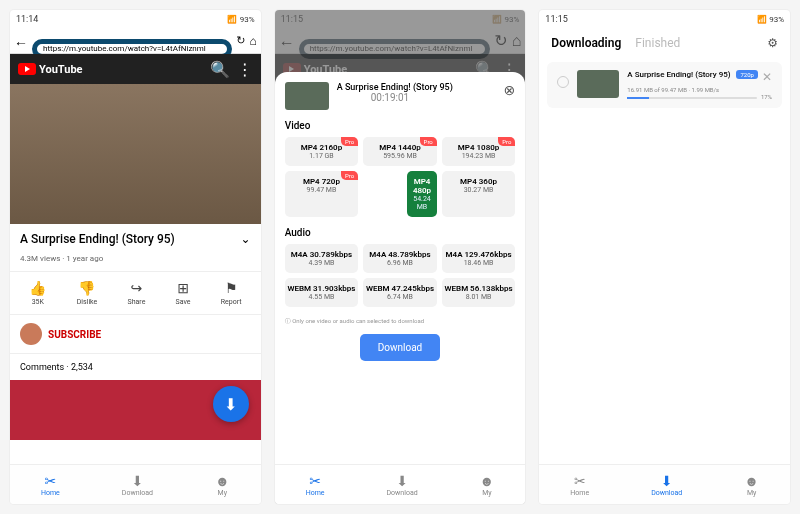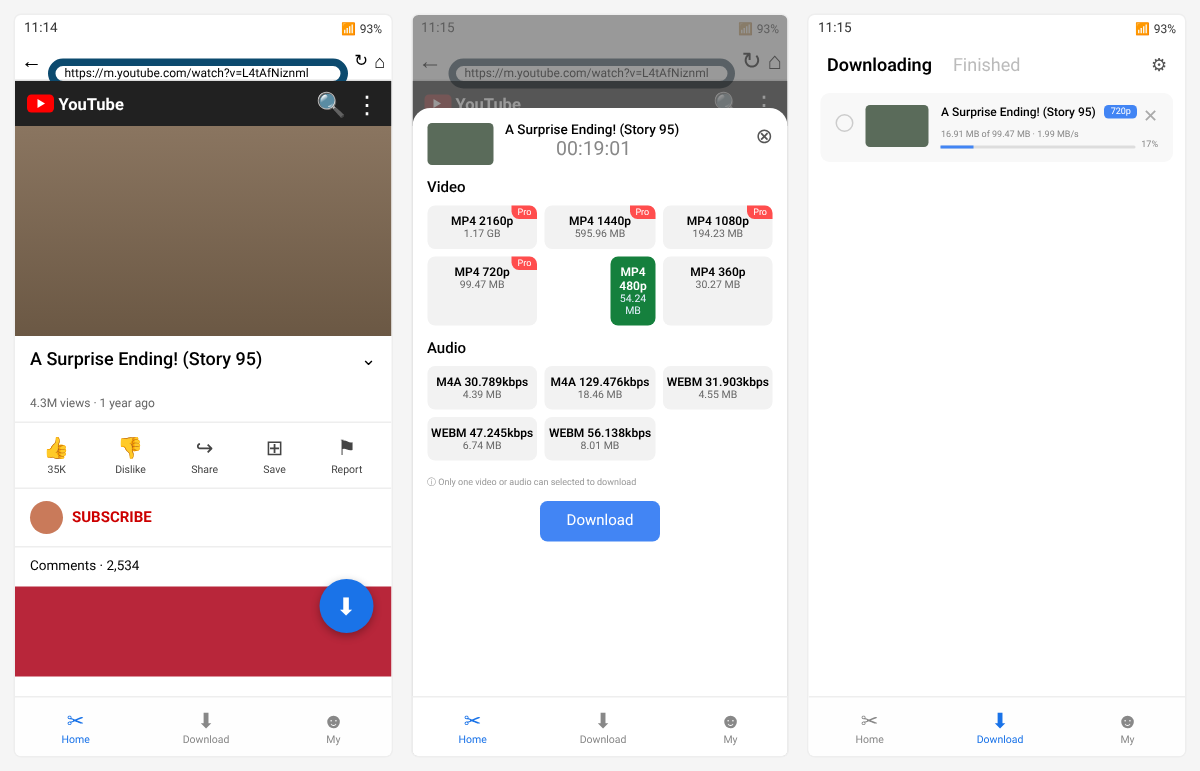--- a/index.html
+++ b/index.html
@@ -10,21 +10,21 @@
 .statusbar .icons span { font-size: 8px; }
 .addrbar { height: 26px; display: flex; align-items: center; padding: 0 4px; gap: 4px; border-bottom: 1px solid #ddd; }
 .addrbar .url { flex: 1; border: 5px solid #0c4a6e; border-radius: 12px; height: 20px; font-size: 8px; padding: 0 6px; display: flex; align-items: center; overflow: hidden; white-space: nowrap; margin-top: 16px; }
 .ytheader { background: #212121; height: 30px; display: flex; align-items: center; padding: 0 8px; color: #fff; gap: 6px; }
 .ytlogo { display: flex; align-items: center; gap: 3px; font-weight: bold; font-size: 11px; }
 .ytlogo .play { background: #ff0000; width: 18px; height: 12px; border-radius: 3px; display: flex; align-items: center; justify-content: center; }
 .ytlogo .play::after { content: ''; border-left: 5px solid #fff; border-top: 3px solid transparent; border-bottom: 3px solid transparent; }
 .video-thumb { height: 140px; background: linear-gradient(#8a7560, #6b5844); position: relative; }
 .video-info { padding: 8px 10px; border-bottom: 1px solid #eee; }
 .video-title { font-size: 12px; font-weight: 500; display: flex; justify-content: space-between; align-items: center; }
-.video-meta { font-size: 8px; color: #666; margin-top: 18px; }
+.video-meta { font-size: 8px; color: #666; margin-top: 8px; }
 .actions { display: flex; justify-content: space-around; padding: 8px 4px; border-bottom: 1px solid #eee; }
 .action { text-align: center; font-size: 7px; color: #444; }
 .action .icn { font-size: 14px; display: block; margin-bottom: 2px; }
 .channel-row { display: flex; align-items: center; padding: 8px 10px; gap: 6px; border-bottom: 1px solid #eee; }
 .avatar { width: 22px; height: 22px; border-radius: 50%; background: #c97a5a; }
 .ch-info { flex: 1; }
 .ch-name { font-size: 10px; font-weight: 500; }
 .ch-sub { font-size: 7px; color: #666; }
 .subscribe { color: #cc0000; font-size: 10px; font-weight: bold; }
 .comments { padding: 8px 10px; font-size: 9px; }
@@ -32,21 +32,21 @@
 .related { height: 60px; background: #b8263a; margin: 0 0; }
 .bottomnav { height: 40px; border-top: 1px solid #eee; display: flex; justify-content: space-around; align-items: center; margin-top: auto; background: #fefefe; }
 .navitem { text-align: center; font-size: 7px; color: #888; }
 .navitem.active { color: #1a73e8; }
 .navitem .icn { font-size: 14px; display: block; }
 .overlay { position: absolute; inset: 0; background: rgba(0,0,0,.4); }
 .sheet { position: absolute; left: 0; right: 0; bottom: 0; top: 62px; background: #fff; border-radius: 12px 12px 0 0; padding: 10px; overflow-y: auto; }
 .sheet-hdr { display: flex; gap: 8px; margin-bottom: 10px; }
 .sheet-thumb { width: 44px; height: 28px; background: #5a6b5a; border-radius: 3px; }
 .sheet-title { font-size: 9px; font-weight: 500; flex: 1; }
-.sheet-dur { font-size: 13px; color: #888; padding-left: 34px; }
+.sheet-dur { font-size: 10px; color: #888; padding-left: 34px; }
 .close { font-size: 14px; color: #555; }
 .sect-label { font-size: 10px; font-weight: 500; margin: 6px 0; }
 .grid { display: grid; grid-template-columns: repeat(3, 1fr); gap: 5px; margin-bottom: 10px; }
 .opt { background: #f2f2f2; border-radius: 5px; padding: 6px 2px; text-align: center; position: relative; }
 .opt .fmt { font-size: 8px; font-weight: 600; }
 .opt .sz { font-size: 7px; color: #666; }
 .opt.sel { background: #15803d; color: #fff; margin-left: 44px; }
 .opt.sel .sz { color: #e6f0ff; }
 .pro { position: absolute; top: 0; right: 0; background: #ff4d4d; color: #fff; font-size: 6px; padding: 1px 4px; border-radius: 0 5px 0 5px; }
 .note { font-size: 6px; color: #999; margin: 6px 0; }
@@ -187,20 +187,24 @@
           <div class="sz">30.27 MB</div>
         </div>
       </div>
     <div class="sect-label">Audio</div>
     <div class="grid" id="agrid">
         <div class="opt">
           <div class="fmt">M4A 30.789kbps</div>
           <div class="sz">4.39 MB</div>
         </div>
         <div class="opt">
+          <div class="fmt">M4A 48.789kbps</div>
+          <div class="sz">6.96 MB</div>
+        </div>
+        <div class="opt">
           <div class="fmt">M4A 129.476kbps</div>
           <div class="sz">18.46 MB</div>
         </div>
         <div class="opt">
           <div class="fmt">WEBM 31.903kbps</div>
           <div class="sz">4.55 MB</div>
         </div>
         <div class="opt">
           <div class="fmt">WEBM 47.245kbps</div>
           <div class="sz">6.74 MB</div>

